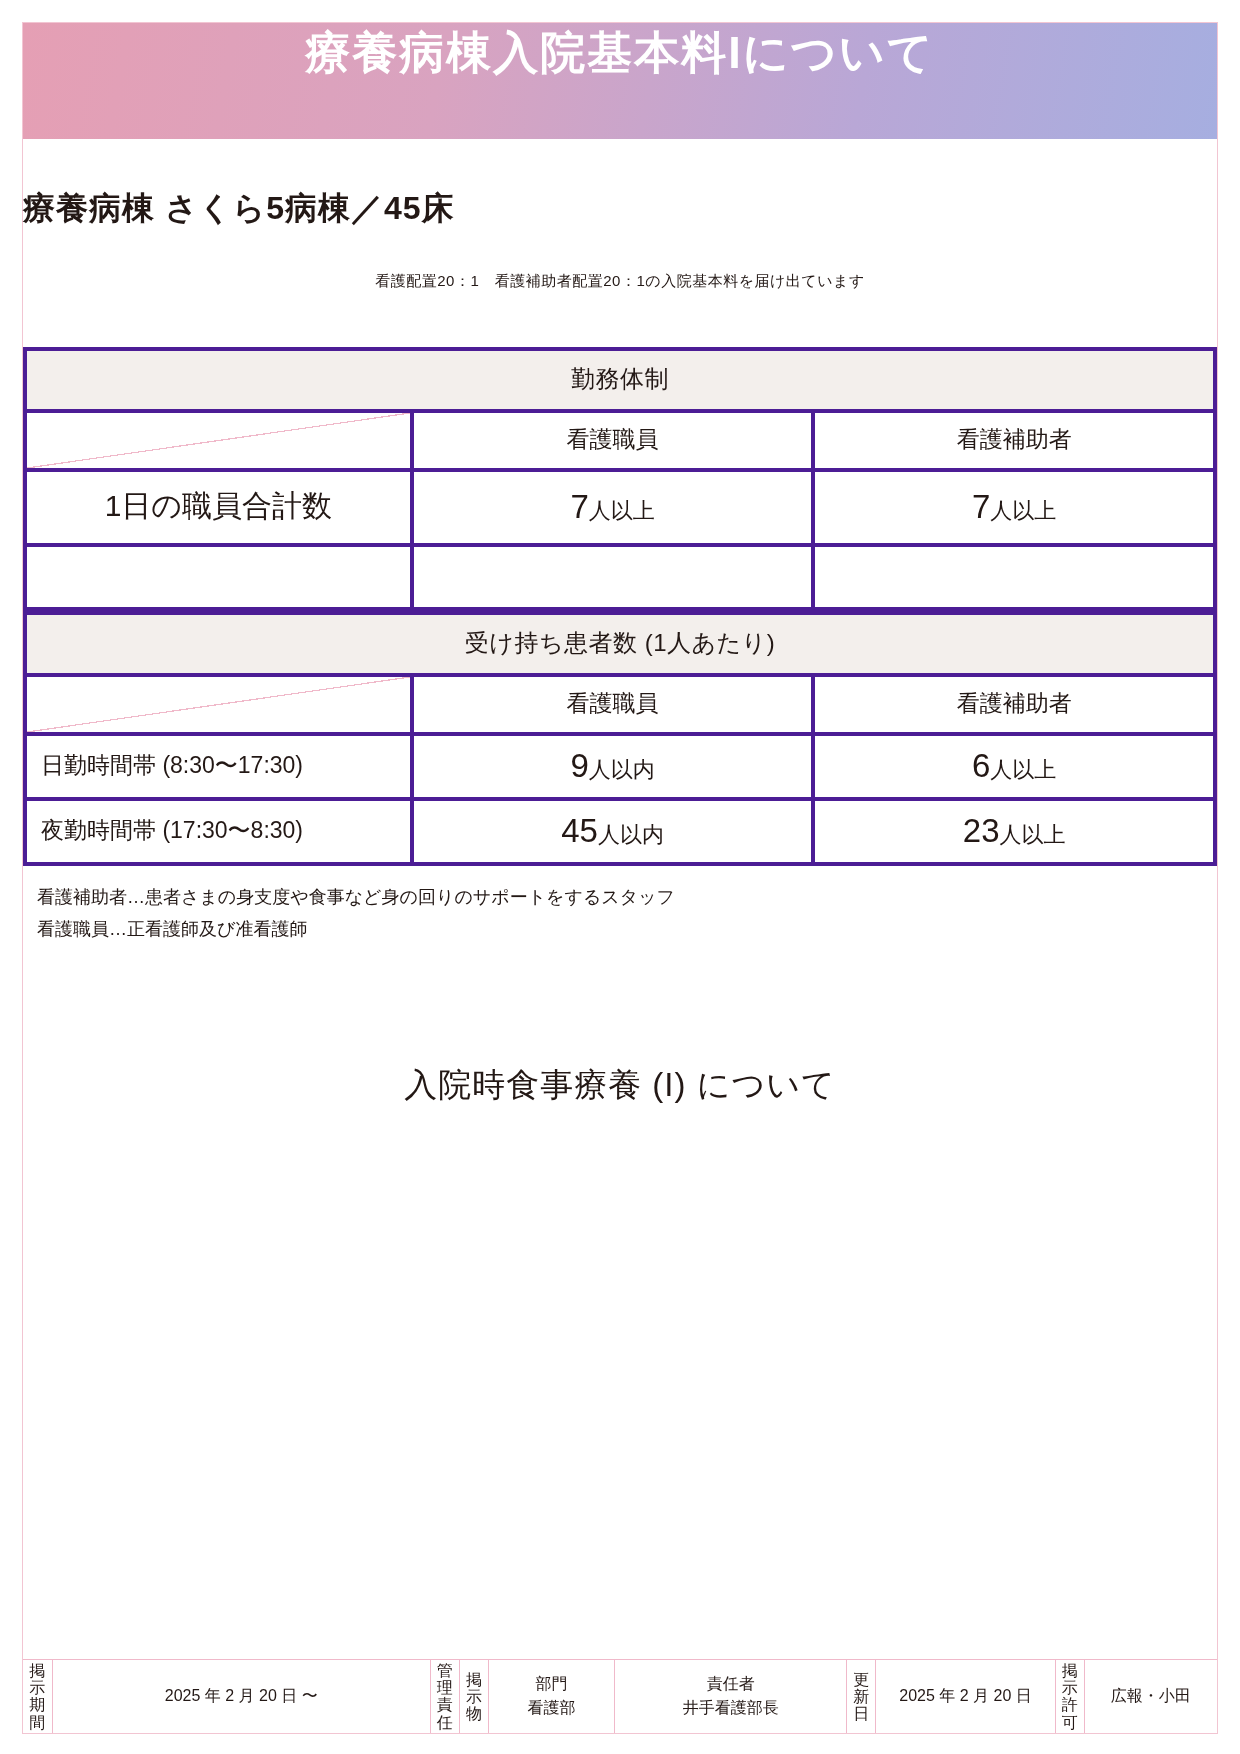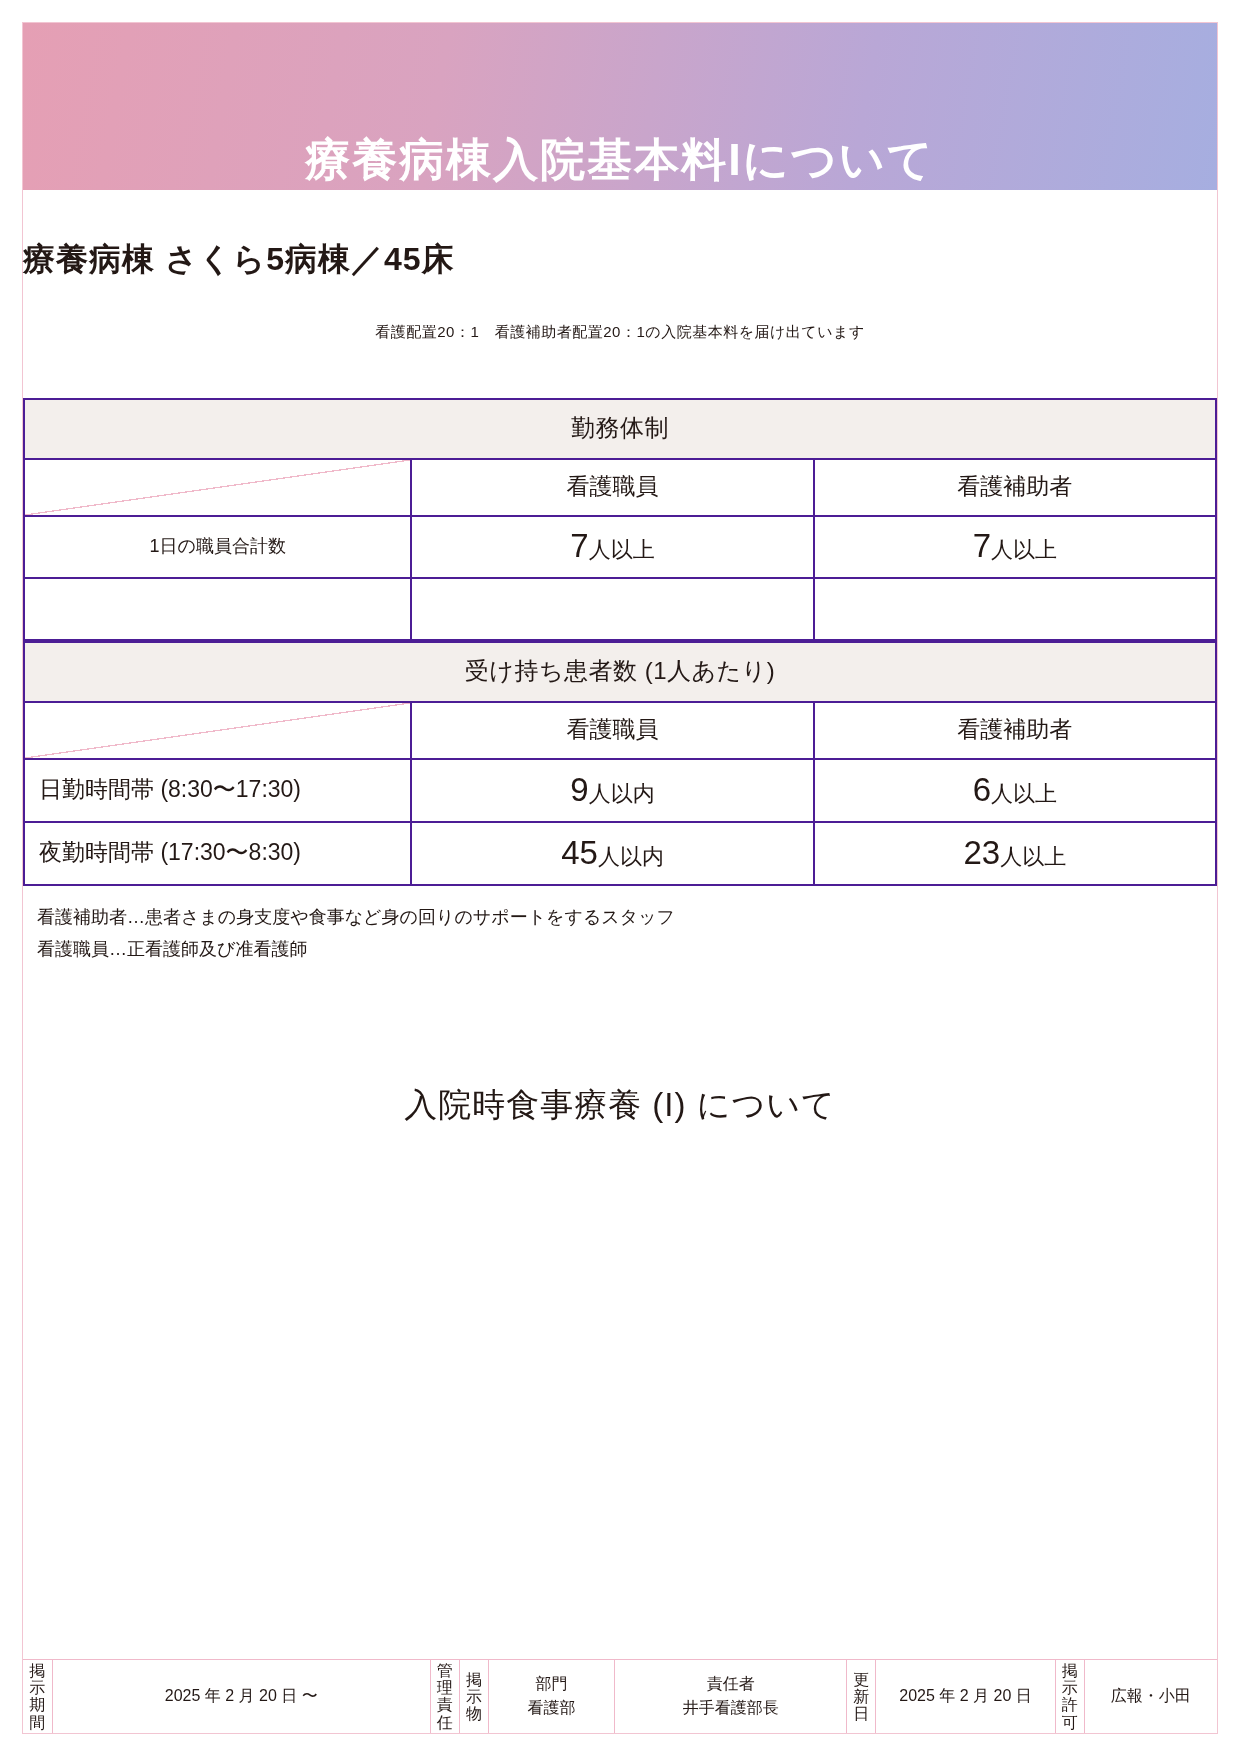--- a/index.html
+++ b/index.html
@@ -19,24 +19,24 @@
     position: absolute;
     left: 22px;
     top: 22px;
     width: 1196px;
     height: 1712px;
     border: 1px solid #f2c5d2;
     box-sizing: border-box;
     background: #ffffff;
   }
   .title-band {
-    height: 167px;
+    height: 116px;
     background: linear-gradient(100deg, #e59fb4 0%, #d9a3c0 35%, #b9a7d6 70%, #a6aee0 100%);
     display: flex;
-    align-items: flex-end;
+    align-items: flex-start;
     justify-content: center;
   }
   .title-band h1 {
     margin: 0;
     color: #ffffff;
     font-size: 45px;
     font-weight: bold;
     letter-spacing: 2px;
   }
   .subtitle {
@@ -54,42 +54,42 @@
   }
 
   table.grid {
     width: 100%;
     border-collapse: collapse;
     table-layout: fixed;
   }
   .tbl-wrap { margin-top: 56px; }
   .tbl-wrap.second { margin-top: 0; }
   table.grid td, table.grid th {
-    border: 2px solid #4c1d95;
+    border: 4px solid #4c1d95;
     font-weight: normal;
     text-align: center;
   }
   th.section-head {
     background: #f3efec;
     font-size: 24px;
     font-weight: bold;
     padding: 12px 0 14px;
     letter-spacing: 0.5px;
   }
   td.corner {
     height: 52px;
     background:
       linear-gradient(to bottom right, transparent calc(50% - 0.6px), #f0b9ca calc(50% - 0.6px), #f0b9ca calc(50% + 0.6px), transparent calc(50% + 0.6px));
   }
   td.colhead {
     font-size: 23px;
     padding: 11px 0 13px;
   }
   td.rowhead {
-    font-size: 18px;
+    font-size: 30px;
     padding: 14px 0 16px;
   }
   td.rowhead.left {
     text-align: left;
     padding-left: 14px;
     font-size: 23px;
   }
   td.value {
     font-size: 22px;
     padding: 10px 0 12px;

